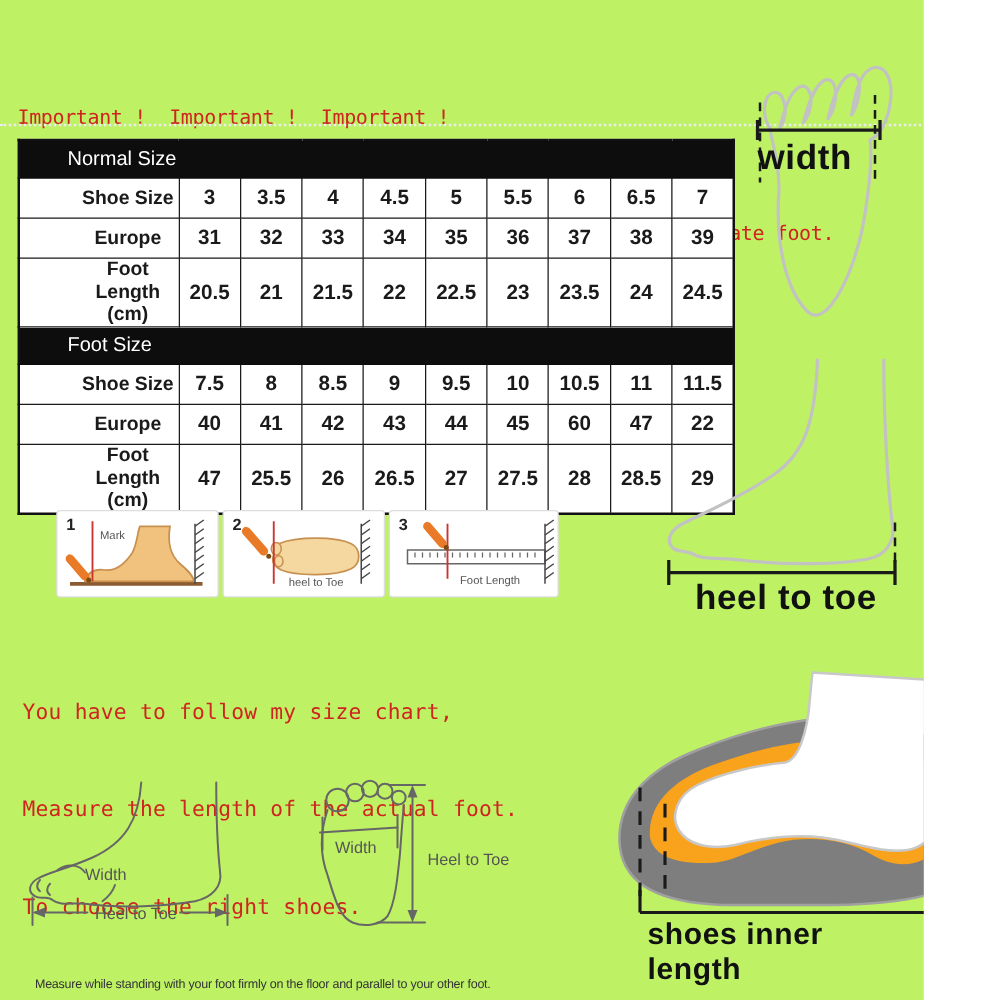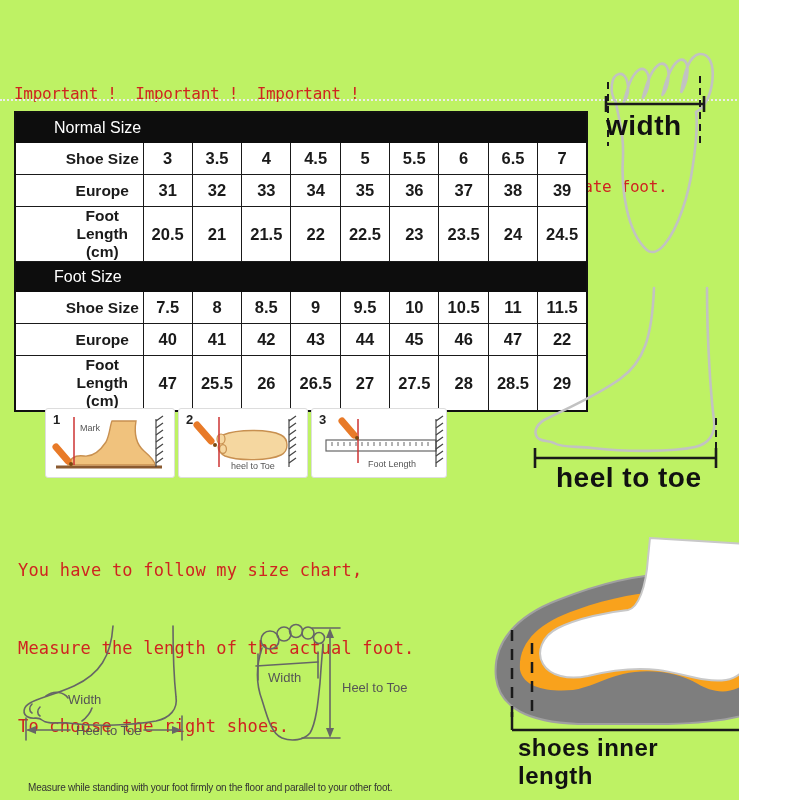--- a/index.html
+++ b/index.html
@@ -118,21 +118,21 @@
             <td>11.5</td>
           </tr>
           <tr>
             <td class="row-label">Europe</td>
             <td>40</td>
             <td>41</td>
             <td>42</td>
             <td>43</td>
             <td>44</td>
             <td>45</td>
-            <td>46</td>
+            <td>60</td>
             <td>47</td>
             <td>22</td>
           </tr>
           <tr>
             <td class="row-label">Foot Length (cm)</td>
             <td>47</td>
             <td>25.5</td>
             <td>26</td>
             <td>26.5</td>
             <td>27</td>

